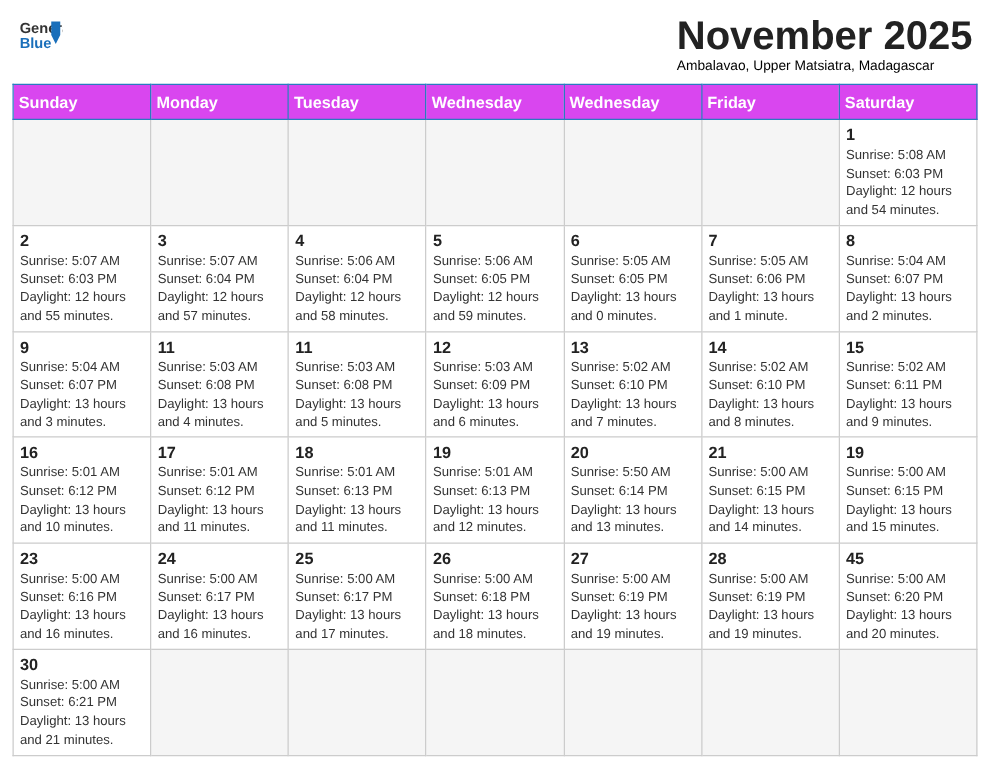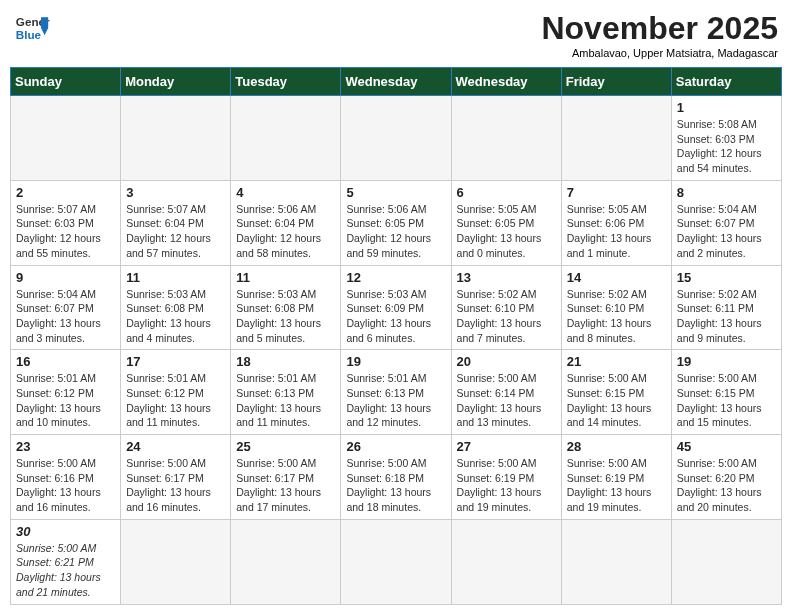--- a/index.html
+++ b/index.html
@@ -20,38 +20,38 @@
     .logo {
       display: flex;
       align-items: center;
       gap: 4px;
     }
     .logo-icon {
       width: 36px;
       height: 36px;
     }
     .title-block {
-      text-align: right;
+      text-align: left;
     }
     .month-title {
       font-size: 32px;
       font-weight: bold;
       color: #222;
     }
     .subtitle {
       font-size: 11px;
       color: #000000;
     }
     .calendar {
       width: 100%;
       border-collapse: collapse;
       border: 1px solid #bbb;
     }
     .calendar th {
-      background: #14532d;
+      background: #d946ef;
       color: #fff;
       font-size: 13px;
       font-weight: bold;
       padding: 6px 4px;
       text-align: left;
       border: 1px solid #2a7bbf;
     }
     .calendar td {
       border: 1px solid #ccc;
       vertical-align: top;
@@ -72,21 +72,20 @@
       display: block;
       margin-bottom: 2px;
     }
     .day-info {
       font-size: 10.5px;
       color: #333;
       line-height: 1.4;
     }
     .last-row td {
       border-bottom: 1px solid #ccc;
-      font-style: italic;
     }
   </style>
 </head>
 <body>
 
 <div class="header-area">
   <div class="logo">
     <svg class="logo-icon" viewBox="0 0 40 40">
       <text x="2" y="18" font-size="13" font-family="Arial" font-weight="bold" fill="#333">General</text>
       <text x="2" y="32" font-size="13" font-family="Arial" font-weight="bold" fill="#1a6fba">Blue</text>
@@ -235,21 +234,21 @@
 Daylight: 13 hours and 11 minutes.</div>
         </td>
         <td>
           <span class="day-number">19</span>
           <div class="day-info">Sunrise: 5:01 AM
 Sunset: 6:13 PM
 Daylight: 13 hours and 12 minutes.</div>
         </td>
         <td>
           <span class="day-number">20</span>
-          <div class="day-info">Sunrise: 5:00 AM
+          <div class="day-info">Sunrise: 5:50 AM
 Sunset: 6:14 PM
 Daylight: 13 hours and 13 minutes.</div>
         </td>
         <td>
           <span class="day-number">21</span>
           <div class="day-info">Sunrise: 5:00 AM
 Sunset: 6:15 PM
 Daylight: 13 hours and 14 minutes.</div>
         </td>
         <td>

